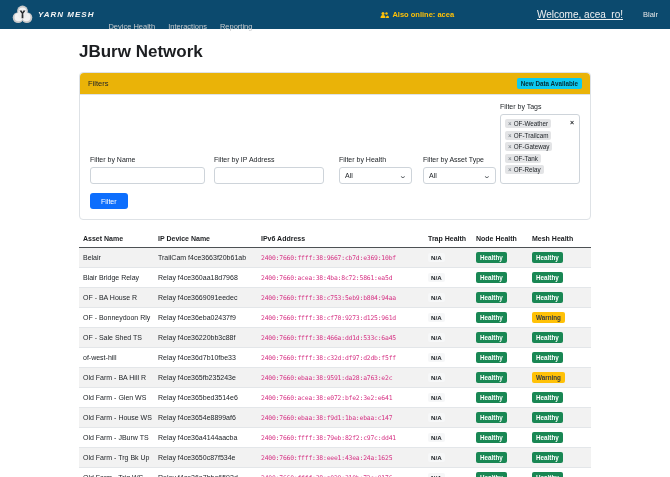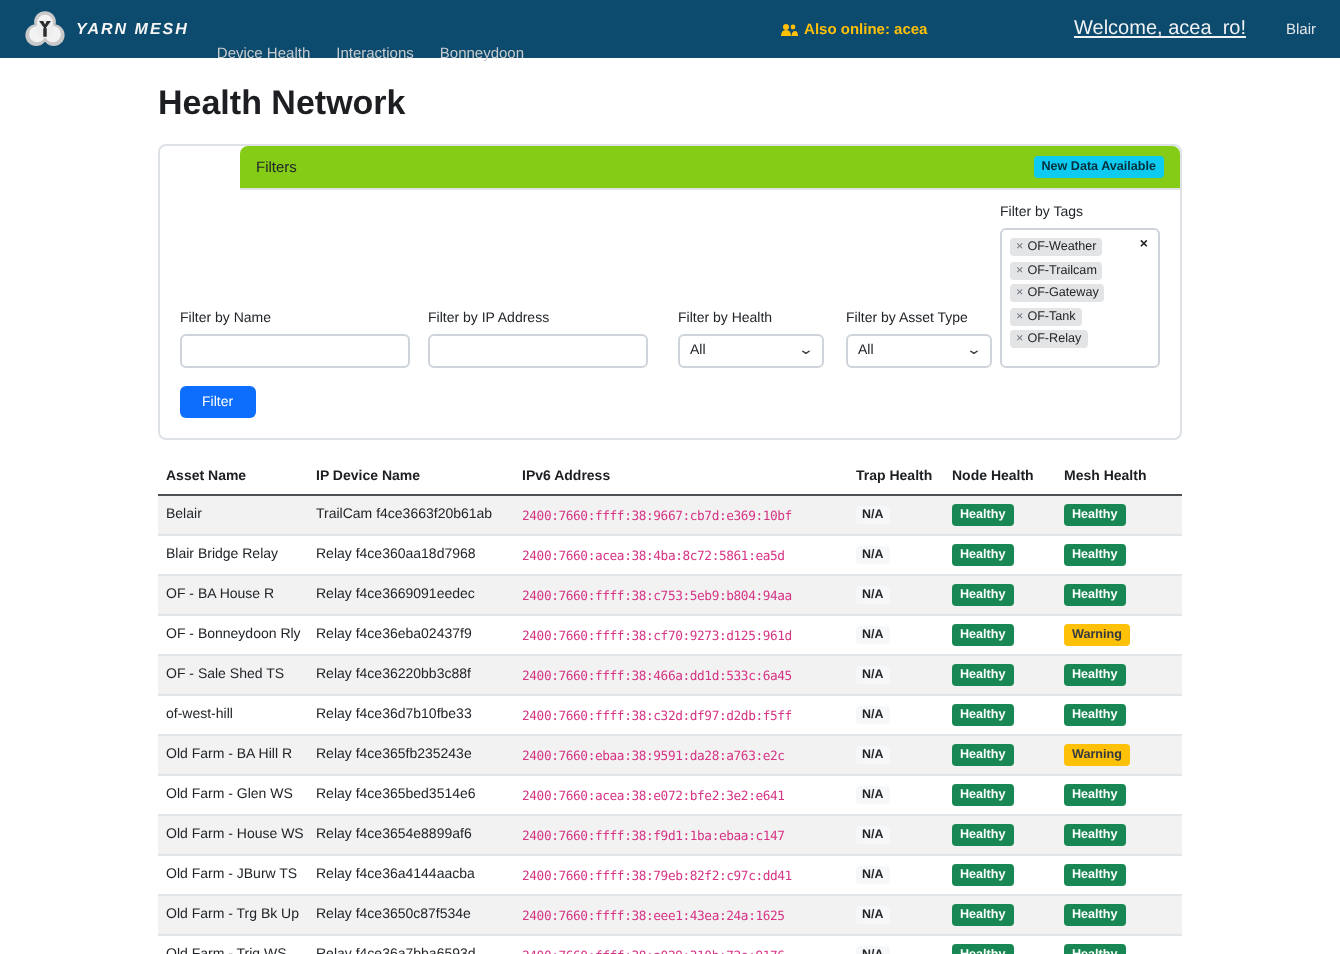--- a/index.html
+++ b/index.html
@@ -34,24 +34,24 @@
   .welcome { color:#f1f2f3; font-size:10px;text-decoration:underline; }
   .logout { color:#e6e7e8; font-size:7.5px; text-decoration:none; cursor:pointer; }
 
   
   .container { width:512px; margin:0 auto; }
   h2.page-title { font-size:17px; font-weight:600; margin:13px 0 10px 0; color:#1c1e21; }
 
   
   .card { border:1px solid #dee2e6; border-radius:4px; background:#fff; }
   .card-header {
-    background:#84cc16; border-bottom:1px solid #dee2e6;
+    background:#eab308; border-bottom:1px solid #dee2e6;
     border-radius:4px 4px 0 0;
     padding:5px 8px; font-size:7.5px; color:#212529;
-    display:flex; justify-content:space-between; align-items:center;margin-left:40px;
+    display:flex; justify-content:space-between; align-items:center;
   }
   .badge-info {
     background:#0dcaf0; color:#04303b;
     font-size:6.3px; font-weight:bold; padding:2px 4px; border-radius:2px;
   }
   .card-body { padding:8px 10px 10px 10px; }
   .filters-row { display:flex; align-items:flex-end; }
   .field { display:flex; flex-direction:column; }
   .field-name { width:115px; margin-right:9px; }
   .field-ip { width:110px; margin-right:15px; }
@@ -134,39 +134,39 @@
       <circle cx="7.5" cy="15" r="4.6" fill="#f2f2f2"></circle>
       <circle cx="16.5" cy="15" r="4.6" fill="#f2f2f2"></circle>
       <circle cx="12" cy="12" r="5.2" fill="#ededed"></circle>
       <path d="M12 12.2 L8.6 7.4 L11 7.4 L12 9.4 L13 7.4 L15.4 7.4 L12 12.2 Z M11 11.6 h2 v4.8 h-2 Z" fill="#2a2d30"></path>
     </svg>
     <span class="brand">YARN MESH</span>
   </div>
   <nav class="nav-links">
       <a class="nav-link">Device Health</a>
       <a class="nav-link">Interactions</a>
-      <a class="nav-link">Bonneydoon</a>
+      <a class="nav-link">Reporting</a>
     </nav>
   <div class="online">
     <svg class="people-icon" viewBox="0 0 18 16">
       <circle cx="6" cy="5" r="3" fill="#ffc107"></circle>
       <path d="M1 14 q0 -6 5 -6 q5 0 5 6 Z" fill="#ffc107"></path>
       <circle cx="13" cy="5" r="2.4" fill="#ffc107"></circle>
       <path d="M11.5 14 q0.2 -5 4 -5 q2.5 0.4 2.5 5 Z" fill="#ffc107"></path>
     </svg>
     <span>Also online: acea</span>
   </div>
   <div class="nav-right">
     <span class="welcome">Welcome, acea_ro!</span>
     <a class="logout">Blair</a>
   </div>
 </div>
 
 <div class="container">
-  <h2 class="page-title">Health Network</h2>
+  <h2 class="page-title">JBurw Network</h2>
 
   <div class="card">
     <div class="card-header">
       <span>Filters</span>
       <span class="badge-info">New Data Available</span>
     </div>
     <div class="card-body">
       <div class="filters-row">
         <div class="field field-name">
           <span class="field-label">Filter by Name</span>
@@ -301,21 +301,21 @@
     <td>Old Farm - Glen WS</td>
     <td>Relay f4ce365bed3514e6</td>
     <td><span class="ipv6">2400:7660:acea:38:e072:bfe2:3e2:e641</span></td>
     <td><span class="na-badge">N/A</span></td>
     <td><span class="health-badge badge-success">Healthy</span></td>
     <td><span class="health-badge badge-success">Healthy</span></td>
   </tr>
         <tr>
     <td>Old Farm - House WS</td>
     <td>Relay f4ce3654e8899af6</td>
-    <td><span class="ipv6">2400:7660:ffff:38:f9d1:1ba:ebaa:c147</span></td>
+    <td><span class="ipv6">2400:7660:ebaa:38:f9d1:1ba:ebaa:c147</span></td>
     <td><span class="na-badge">N/A</span></td>
     <td><span class="health-badge badge-success">Healthy</span></td>
     <td><span class="health-badge badge-success">Healthy</span></td>
   </tr>
         <tr>
     <td>Old Farm - JBurw TS</td>
     <td>Relay f4ce36a4144aacba</td>
     <td><span class="ipv6">2400:7660:ffff:38:79eb:82f2:c97c:dd41</span></td>
     <td><span class="na-badge">N/A</span></td>
     <td><span class="health-badge badge-success">Healthy</span></td>

